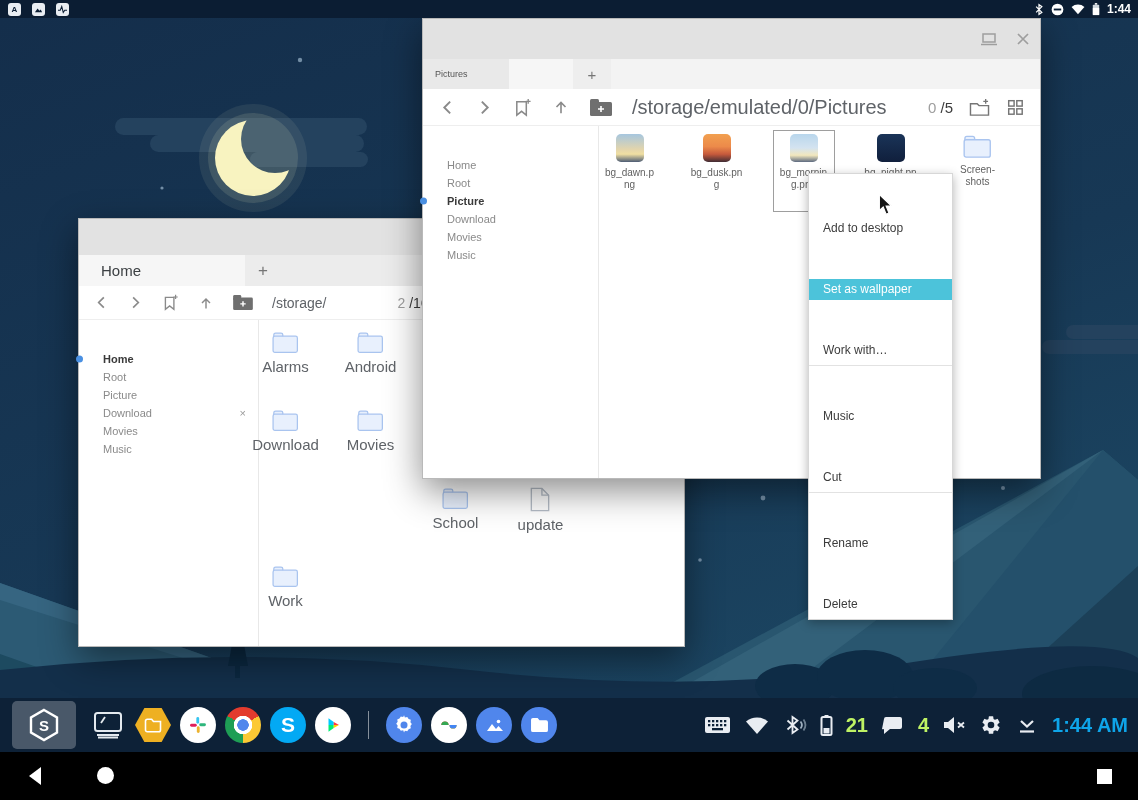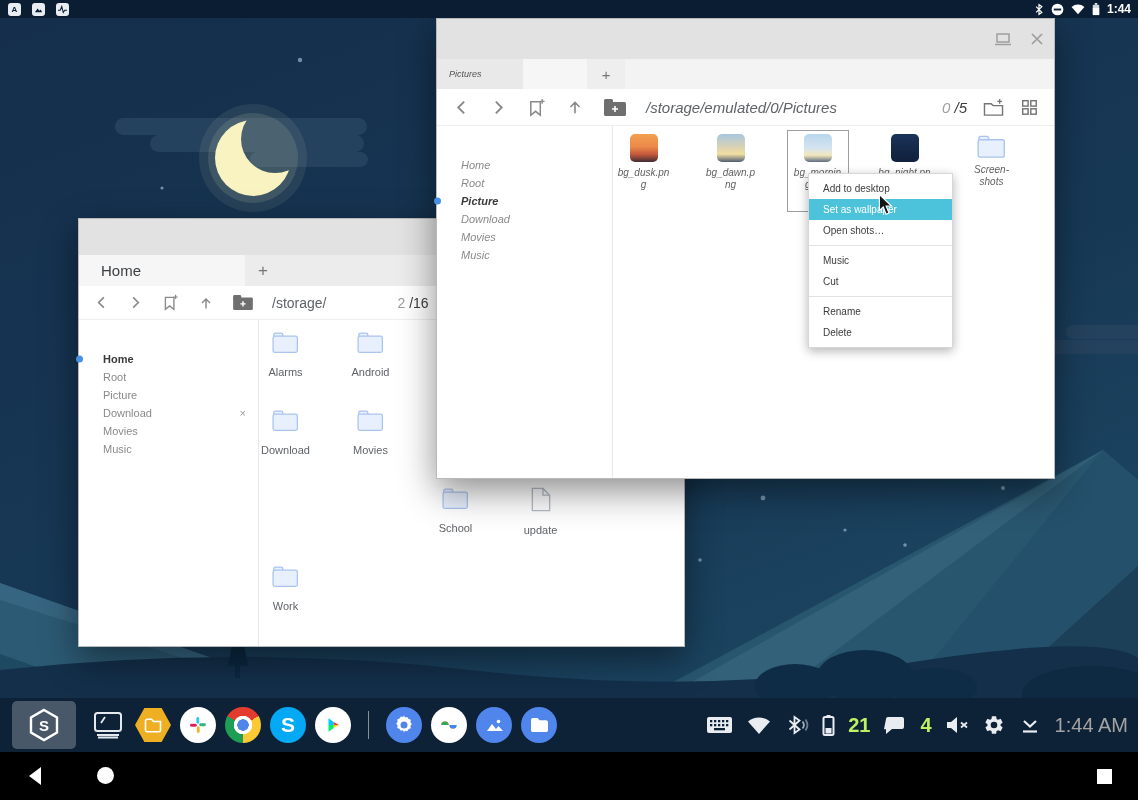--- a/index.html
+++ b/index.html
@@ -52,44 +52,44 @@
   #win-back .tabbar{height:31px;}
   #win-back .tab{width:144px;background:#f6f6f6;font-size:15px;padding-left:22px;}
   #win-back .plus-tab{width:36px;font-size:17px;}
   #win-back .toolbar{height:33px;gap:19px;padding-left:15px;}
   #win-back .path{font-size:14px;}
   #win-back .counter{font-size:14px;margin-left:52px;}
   #win-back .body{height:326px;}
   #win-back .sidebar{width:179px;}
   #win-back .content{left:180px;}
   #win-back .grid{display:grid;grid-template-columns:repeat(5,85px);grid-auto-rows:78px;margin-left:-16px;padding-top:7px;justify-items:center;}
-  #win-back .tile-label{font-size:11px;margin-top:12px;}
-
-  
-  #win-front{left:436px;top:18px;width:617px;height:459px;z-index:20;font-style:italic;}
+  #win-back .tile-label{font-size:15px;margin-top:4px;}
+
+  
+  #win-front{left:422px;top:18px;width:617px;height:459px;z-index:20;}
   #win-front .titlebar{height:40px;}
   #win-front .tabbar{height:30px;background:#f3f3f3;}
   #win-front .tab{width:74px;background:#e9e9e9;font-size:9px;padding-left:12px;color:#555;}
   #win-front .tab-spacer{width:64px;background:#f6f6f6;}
   #win-front .plus-tab{width:38px;font-size:15px;background:#eee;}
   #win-front .toolbar{height:36px;gap:20px;padding-left:16px;}
-  #win-front .path{font-size:15px;}
+  #win-front .path{font-size:20px;}
   #win-front .tool-right{margin-left:auto;display:flex;align-items:center;gap:16px;padding-right:16px;}
   #win-front .counter{font-size:15px;}
   #win-front .body{height:352px;}
   #win-front .sidebar{width:175px;}
   #win-front .content{left:176px;}
   #win-front .grid{display:grid;grid-template-columns:repeat(5,87px);margin-left:-13px;padding-top:4px;justify-items:center;}
   #win-front .tile{width:58px;min-height:74px;}
   #win-front .tile-label{font-size:10px;width:54px;word-break:break-all;color:#616161;}
   #win-front .tile-label.wrap-normal{word-break:normal;overflow-wrap:normal;}
 
   
   #ctx-menu{position:absolute;left:808px;top:173px;width:143px;background:#fff;border:1px solid #d7d7d7;box-shadow:0 3px 10px rgba(0,0,0,.3);padding:4px 0;z-index:30;}
-  .menu-item{height:21px;line-height:21px;padding:0 14px;font-size:10px;color:#3c3c3c;white-space:nowrap;}
+  .menu-item{height:21px;line-height:21px;padding:0 14px;font-size:12px;color:#3c3c3c;white-space:nowrap;margin-top:40px;}
   .menu-item.hl{background:#4cc3da;color:#fff;}
   .menu-div{border-top:1px solid #e2e2e2;margin:4px 0;}
 
   
   #cursor{position:absolute;left:877px;top:194px;z-index:40;}
 
   
   .taskbar{position:absolute;left:0;top:698px;width:1138px;height:54px;background:#0d2137;display:flex;align-items:center;z-index:45;}
   .launcher-btn{width:64px;height:48px;margin-left:12px;background:rgba(255,255,255,.25);border-radius:5px;display:flex;align-items:center;justify-content:center;}
   .apps{display:flex;align-items:center;gap:9px;margin-left:14px;}
@@ -99,21 +99,21 @@
   .chrome-ic{background:
       radial-gradient(circle,#4f86ec 0 5.5px,transparent 6px),
       radial-gradient(circle,#fff 0 9px,transparent 9.5px),
       conic-gradient(from 60deg,#fcc934 0 120deg,#1e9e55 0 240deg,#e33b2e 0 360deg);}
   .skype-ic{background:#03a9f4;color:#fff;font-weight:bold;font-size:21px;}
   .white-ic{background:#fff;}
   .blue-ic{background:#5086ec;}
   .tb-sep{width:1px;height:28px;background:rgba(255,255,255,.5);margin:0 8px;}
   .tb-right{margin-left:auto;display:flex;align-items:center;gap:13px;margin-right:10px;color:#e9edf2;}
   .tb-num{font-size:20px;font-weight:bold;color:#bef264;}
-  .tb-clock{font-size:20px;font-weight:normal;color:#a3a3a3;}
+  .tb-clock{font-size:20px;font-weight:bold;color:#0ea5e9;}
 
   
   .navbar{position:absolute;left:0;top:752px;width:1138px;height:48px;background:#000;z-index:45;}
   .nav-back{position:absolute;left:28px;top:14px;}
   .nav-home{position:absolute;left:97px;top:15px;width:17px;height:17px;border-radius:50%;background:#fff;}
   .nav-recents{position:absolute;right:26px;top:17px;width:15px;height:15px;background:#fff;}
 </style>
 </head>
 <body>
 
@@ -427,26 +427,26 @@
         <div class="side-row">
             <span>Movies</span>
           </div>
         <div class="side-row">
             <span>Music</span>
           </div>
       </div>
       <div class="content">
         <div class="grid">
           <div class="tile">
+            <div class="thumb th-dawn"></div>
+            <div class="tile-label">bg_dawn.png</div>
+          </div>
+          <div class="tile">
             <div class="thumb th-dusk"></div>
             <div class="tile-label">bg_dusk.png</div>
-          </div>
-          <div class="tile">
-            <div class="thumb th-dawn"></div>
-            <div class="tile-label">bg_dawn.png</div>
           </div>
           <div class="tile selected">
             <div class="thumb th-morning"></div>
             <div class="tile-label">bg_morning.png</div>
           </div>
           <div class="tile">
             <div class="thumb th-night"></div>
             <div class="tile-label">bg_night.png</div>
           </div>
           <div class="tile">
@@ -457,21 +457,21 @@
             <div class="tile-label wrap-normal">Screen­shots</div>
           </div>
         </div>
       </div>
     </div>
   </div>
 
   <div id="ctx-menu">
     <div class="menu-item">Add to desktop</div>
     <div class="menu-item hl">Set as wallpaper</div>
-    <div class="menu-item">Open shots…</div>
+    <div class="menu-item">Work with…</div>
     <div class="menu-div"></div>
     <div class="menu-item">Music</div>
     <div class="menu-item">Cut</div>
     <div class="menu-div"></div>
     <div class="menu-item">Rename</div>
     <div class="menu-item">Delete</div>
   </div>
 
   <div id="cursor">
     <svg width="18" height="22" viewBox="0 0 13 20">

